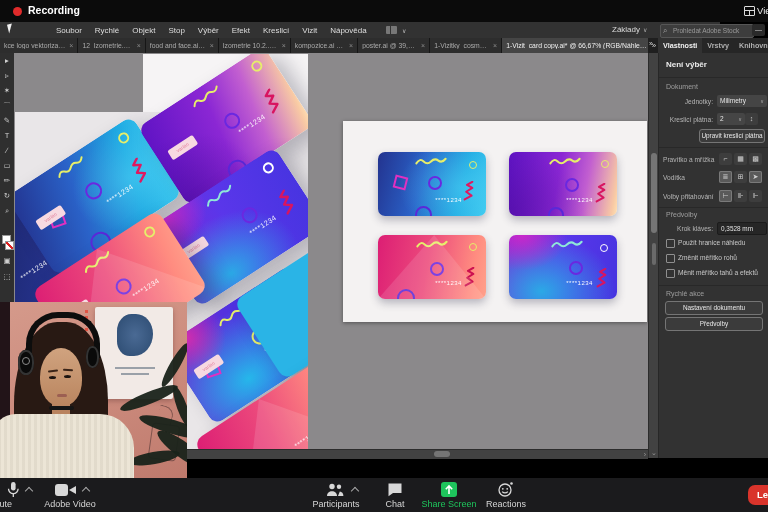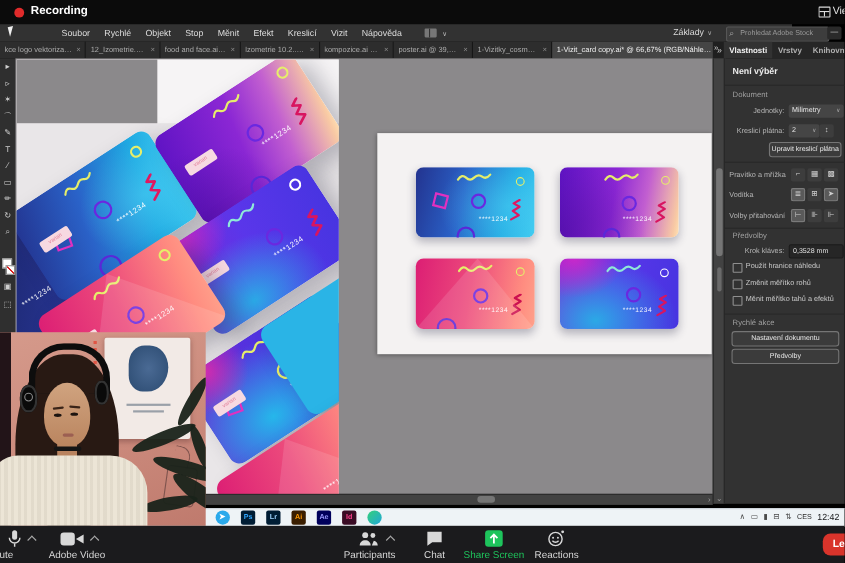--- a/index.html
+++ b/index.html
@@ -142,21 +142,21 @@
     </div>
   </div>
 
   <div class="ai-menubar">
     <span class="cursor-arrow"></span>
     <div class="menus">
       <span>Soubor</span>
       <span>Rychlé</span>
       <span>Objekt</span>
       <span>Stop</span>
-      <span>Měnit</span>
+      <span>Výběr</span>
       <span>Efekt</span>
       <span>Kreslicí</span>
       <span>Vizit</span>
       <span>Nápověda</span>
     </div>
     <span class="ws-ico"></span>
     <span class="ws-chev">∨</span>
     <span class="workspace"><span>Základy</span><span class="chv">∨</span></span>
     <div class="stock-search">
       <span class="mag">⌕</span>
@@ -399,42 +399,20 @@
     <span class="cb" style="left:7px;top:201px"></span>
     <span class="cbl" style="left:19px;top:201px">Změnit měřítko rohů</span>
     <span class="cb" style="left:7px;top:216px"></span>
     <span class="cbl" style="left:19px;top:216px">Měnit měřítko tahů a efektů</span>
     <div class="hr" style="top:232px"></div>
     <div class="sect" style="top:237px">Rychlé akce</div>
     <div class="pbtn" style="left:6px;top:248px;width:96px">Nastavení dokumentu</div>
     <div class="pbtn" style="left:6px;top:264px;width:96px">Předvolby</div>
   </div>
 
-  <div class="taskbar">
-    <div class="tb-icons">
-      <div class="tb-ic tb-circle" style="background:#29a9eb">
-          <span style="position:absolute;left:3px;top:3px;color:#fff;font-size:7px;line-height:7px">➤</span>
-        </div>
-      <div class="tb-ic" style="background:#001d34;color:#31a8ff">Ps</div>
-      <div class="tb-ic" style="background:#001d34;color:#9fd4ff">Lr</div>
-      <div class="tb-ic" style="background:#3a1e00;color:#ff9a00">Ai</div>
-      <div class="tb-ic" style="background:#00005b;color:#9999ff">Ae</div>
-      <div class="tb-ic" style="background:#3a0c24;color:#ff408c">Id</div>
-      <div class="tb-ic tb-circle" style="background:linear-gradient(135deg,#35d07a,#1fa7d8)"></div>
-    </div>
-    <div class="tb-tray">
-      <span>∧</span>
-      <span>▭</span>
-      <span>▮</span>
-      <span>⊟</span>
-      <span>⇅</span>
-      <span style="font-size:6.5px;color:#2a2a2a">CES</span>
-    </div>
-    <span class="tb-time">12:42</span>
-  </div>
 
   <div class="video">
     <div class="v-edge"></div>
     <div class="v-led"></div>
     <div class="v-frame">
       <div class="blob"></div>
       <div class="tl" style="top:60px"></div>
       <div class="tl" style="top:66px;width:28px;left:26px"></div>
     </div>
     <div class="v-bag"></div>

